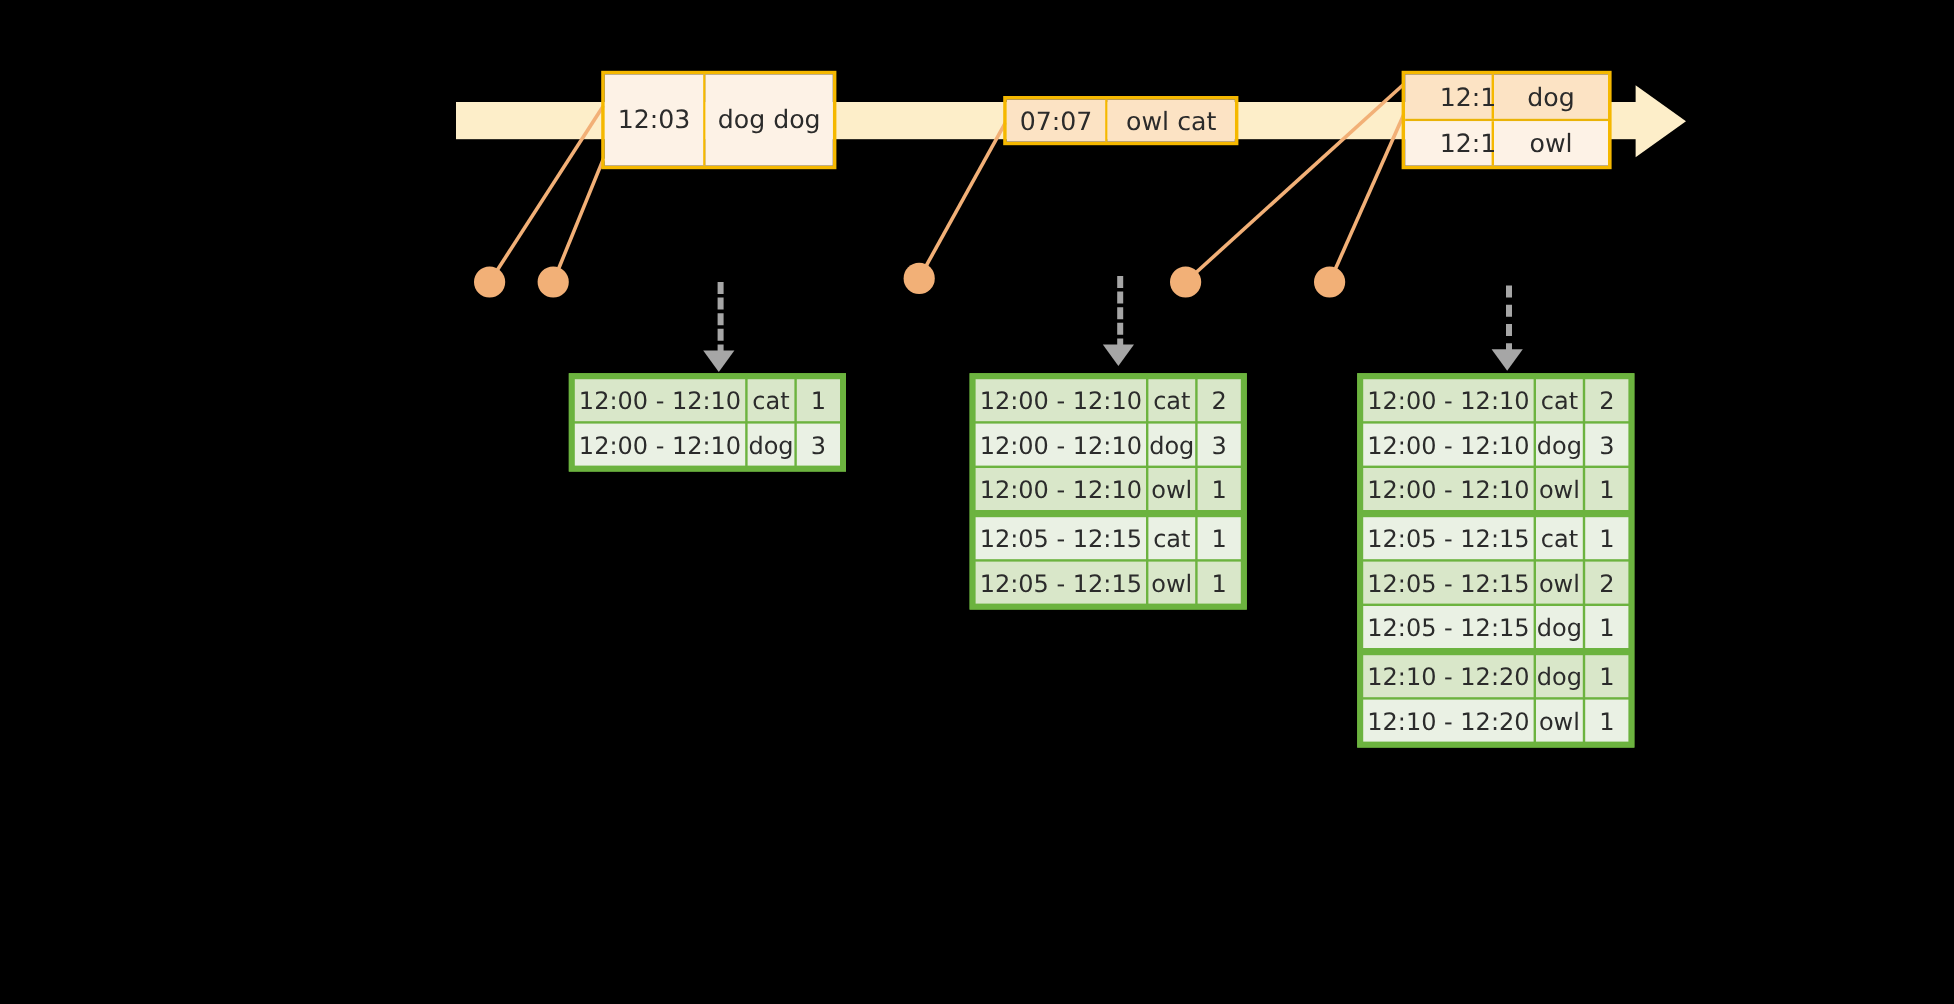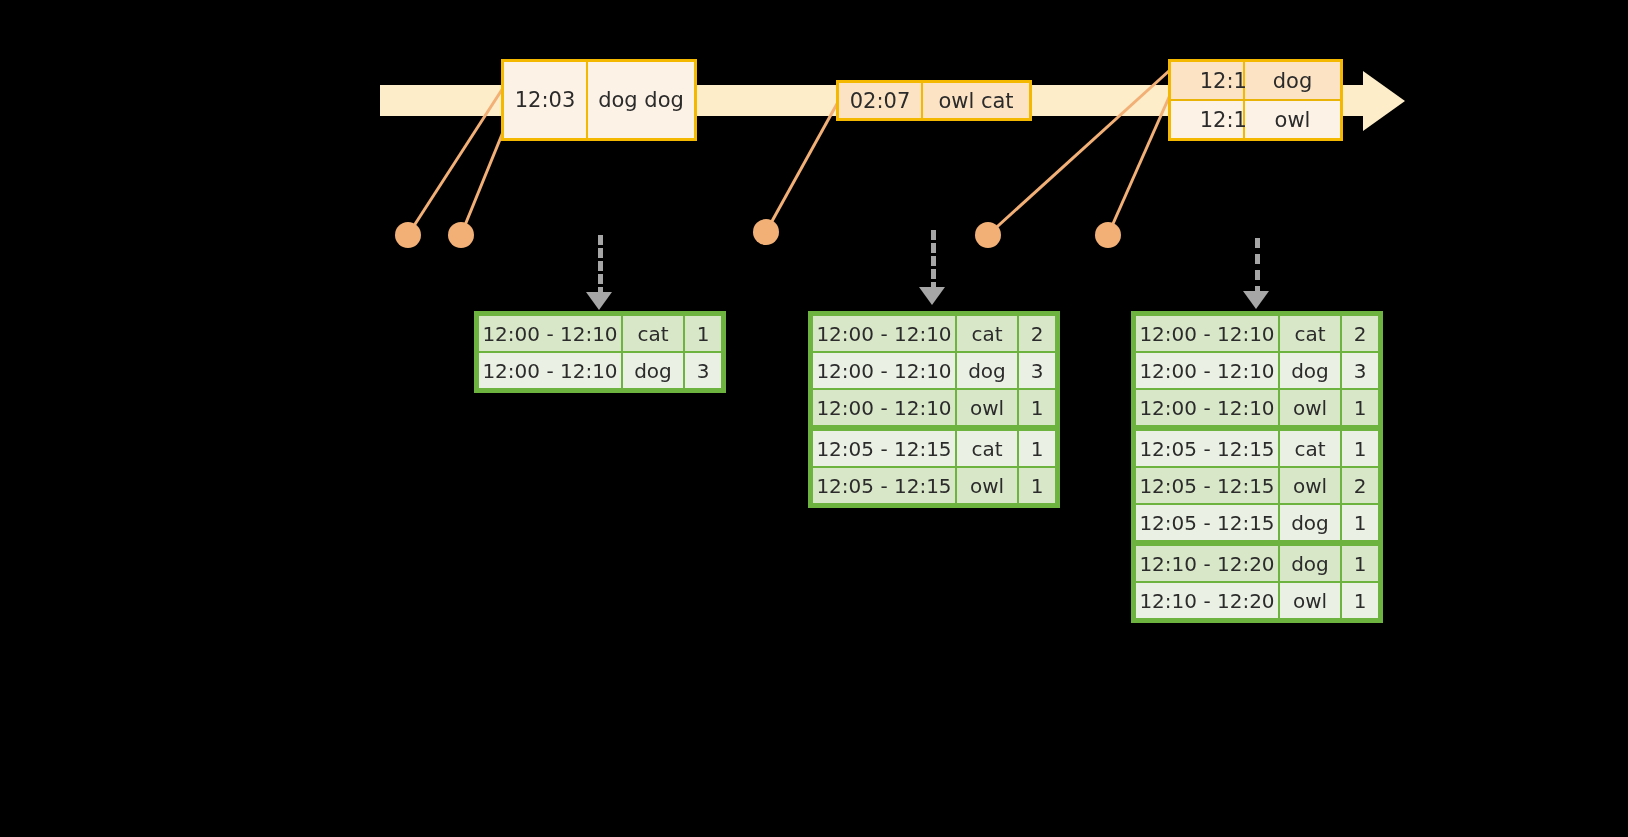--- a/index.html
+++ b/index.html
@@ -47,21 +47,21 @@
   
   .rtab{position:absolute;border:4px solid #6cb33f;box-sizing:border-box;
         background:#6cb33f;}
   .rrow{display:flex;height:37px;}
   .rcell{display:flex;align-items:center;justify-content:center;
          font-size:20px;color:#2b2b2b;box-sizing:border-box;
          margin:1px;}
   .rrow.shade .rcell{background:#d9e7c9;}
   .rrow.plain .rcell{background:#eaf1e4;}
   .rcell.range{width:142px;}
-  .rcell.word{width:60px;}
+  .rcell.word{width:39px;}
   .rcell.cnt{width:36px;}
   .rsep{height:4px;background:#6cb33f;}
 
   #tab1{left:474px;top:311px;}
   #tab2{left:808px;top:311px;}
   #tab3{left:1131px;top:311px;}
   #tab2 .rcell.range{width:142px;}
   #tab3 .rcell.range{width:142px;}
 </style>
 </head>
@@ -88,21 +88,21 @@
 
   <div class="evt" id="evt1">
     <div class="evt-row plain">
       <div class="cell time">12:03</div>
       <div class="cell val">dog dog</div>
     </div>
   </div>
 
   <div class="evt" id="evt2">
     <div class="evt-row shade">
-      <div class="cell time">02:07</div>
+      <div class="cell time">07:07</div>
       <div class="cell val">owl cat</div>
     </div>
   </div>
 
   <div class="evt" id="evt3">
     <div class="evt-row shade">
       <div class="cell time">12:11</div>
       <div class="cell val">dog</div>
     </div>
     <div class="evt-row plain">

